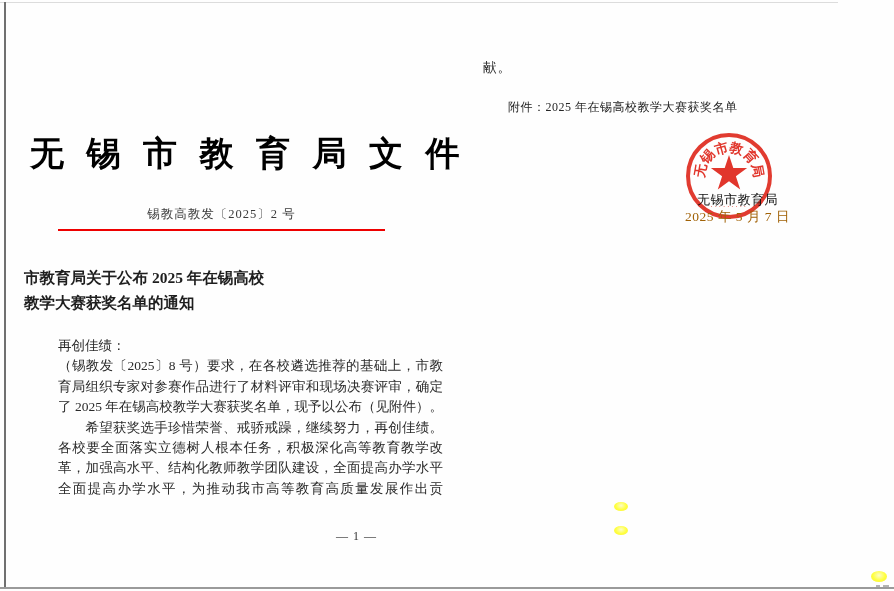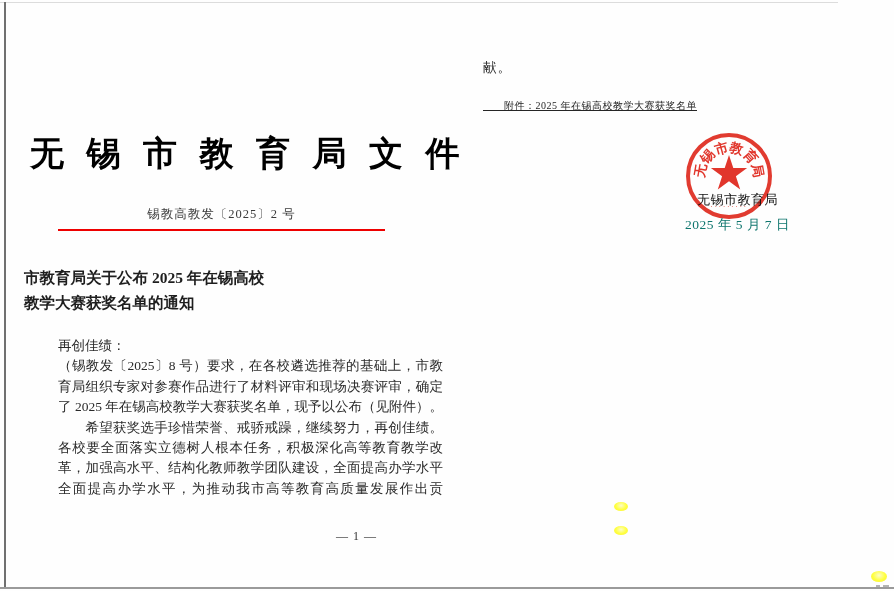--- a/index.html
+++ b/index.html
@@ -39,21 +39,21 @@
   }
   .bline{text-align:justify;text-align-last:justify;white-space:normal;}
   .bline.nofill{text-align-last:left;}
 
   .page-footer{
     position:absolute;font-size:12px;color:#333;letter-spacing:1px;white-space:nowrap;
   }
   .f1{left:336px;top:529px;}
 
   .cont-line{position:absolute;left:33px;top:59px;font-size:13.5px;letter-spacing:1px;}
-  .attach-line{position:absolute;left:33px;top:99px;font-size:10px;letter-spacing:0.5px;white-space:nowrap;text-decoration:underline;}
+  .attach-line{position:absolute;left:33px;top:99px;font-size:12px;letter-spacing:0.5px;white-space:nowrap;}
 
   
   .seal{
     position:absolute;left:236px;top:133px;width:78px;height:78px;
     border:4px solid rgba(222,35,24,0.93);border-radius:50%;
     opacity:0.96;
   }
   .seal-char{
     position:absolute;width:15px;height:15px;line-height:15px;text-align:center;
     font-size:13.5px;font-weight:bold;color:rgba(222,35,24,0.95);
@@ -61,21 +61,21 @@
   .seal-star{position:absolute;left:20px;top:18px;}
   .seal-serial{
     position:absolute;left:0;right:0;bottom:4px;text-align:center;
     font-size:8px;color:rgba(222,35,24,0.9);letter-spacing:1.5px;line-height:8px;
   }
   .signature{
     position:absolute;left:247px;top:191px;font-size:13px;color:#111;
     letter-spacing:0.5px;white-space:nowrap;z-index:3;
   }
   .sign-date{
-    position:absolute;left:235px;top:216px;font-size:13.5px;color:#0f766e;
+    position:absolute;left:235px;top:208px;font-size:13.5px;color:#a16207;
     letter-spacing:0.5px;white-space:nowrap;z-index:3;
   }
 
   .yellow-dot{
     position:absolute;border-radius:50%;
     background:radial-gradient(ellipse at 50% 40%, #fdfdc8 0%, #ffff3d 55%, #f7ef47 100%);
   }
   .dot1{left:614px;top:502px;width:14px;height:9px;}
   .dot2{left:614px;top:526px;width:14px;height:9px;}
   .dot3{left:871px;top:571px;width:16px;height:11px;}

